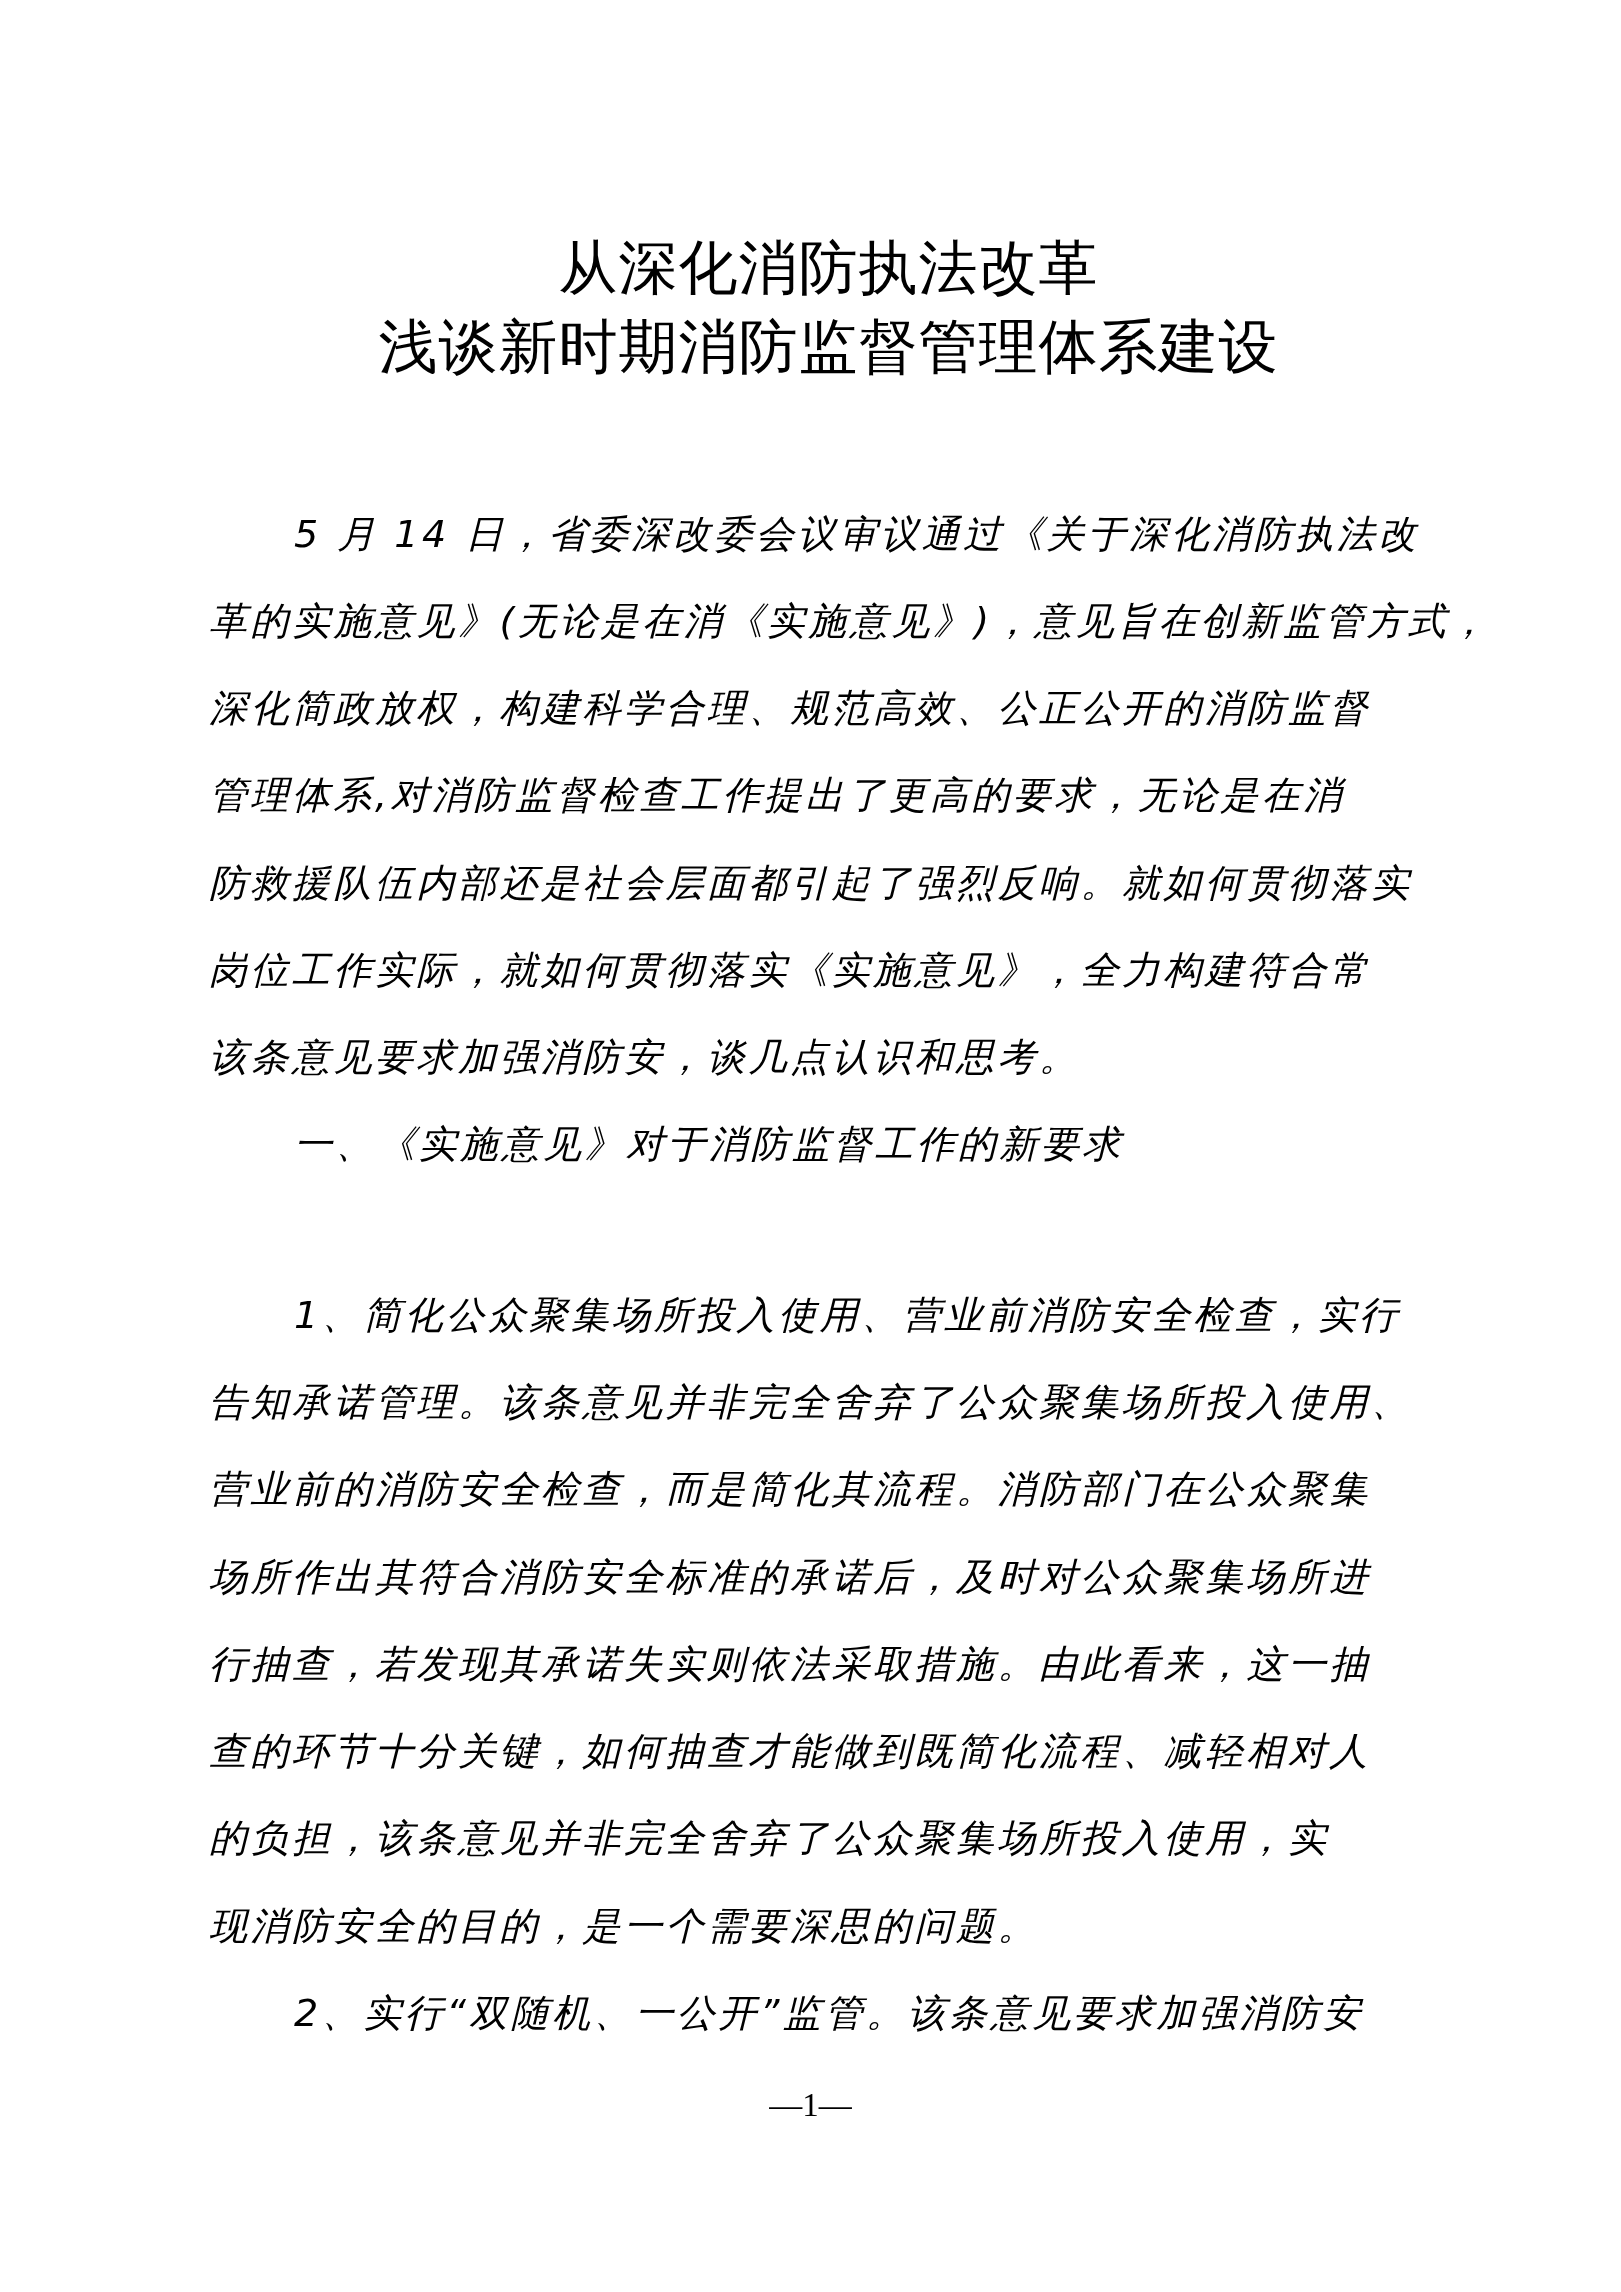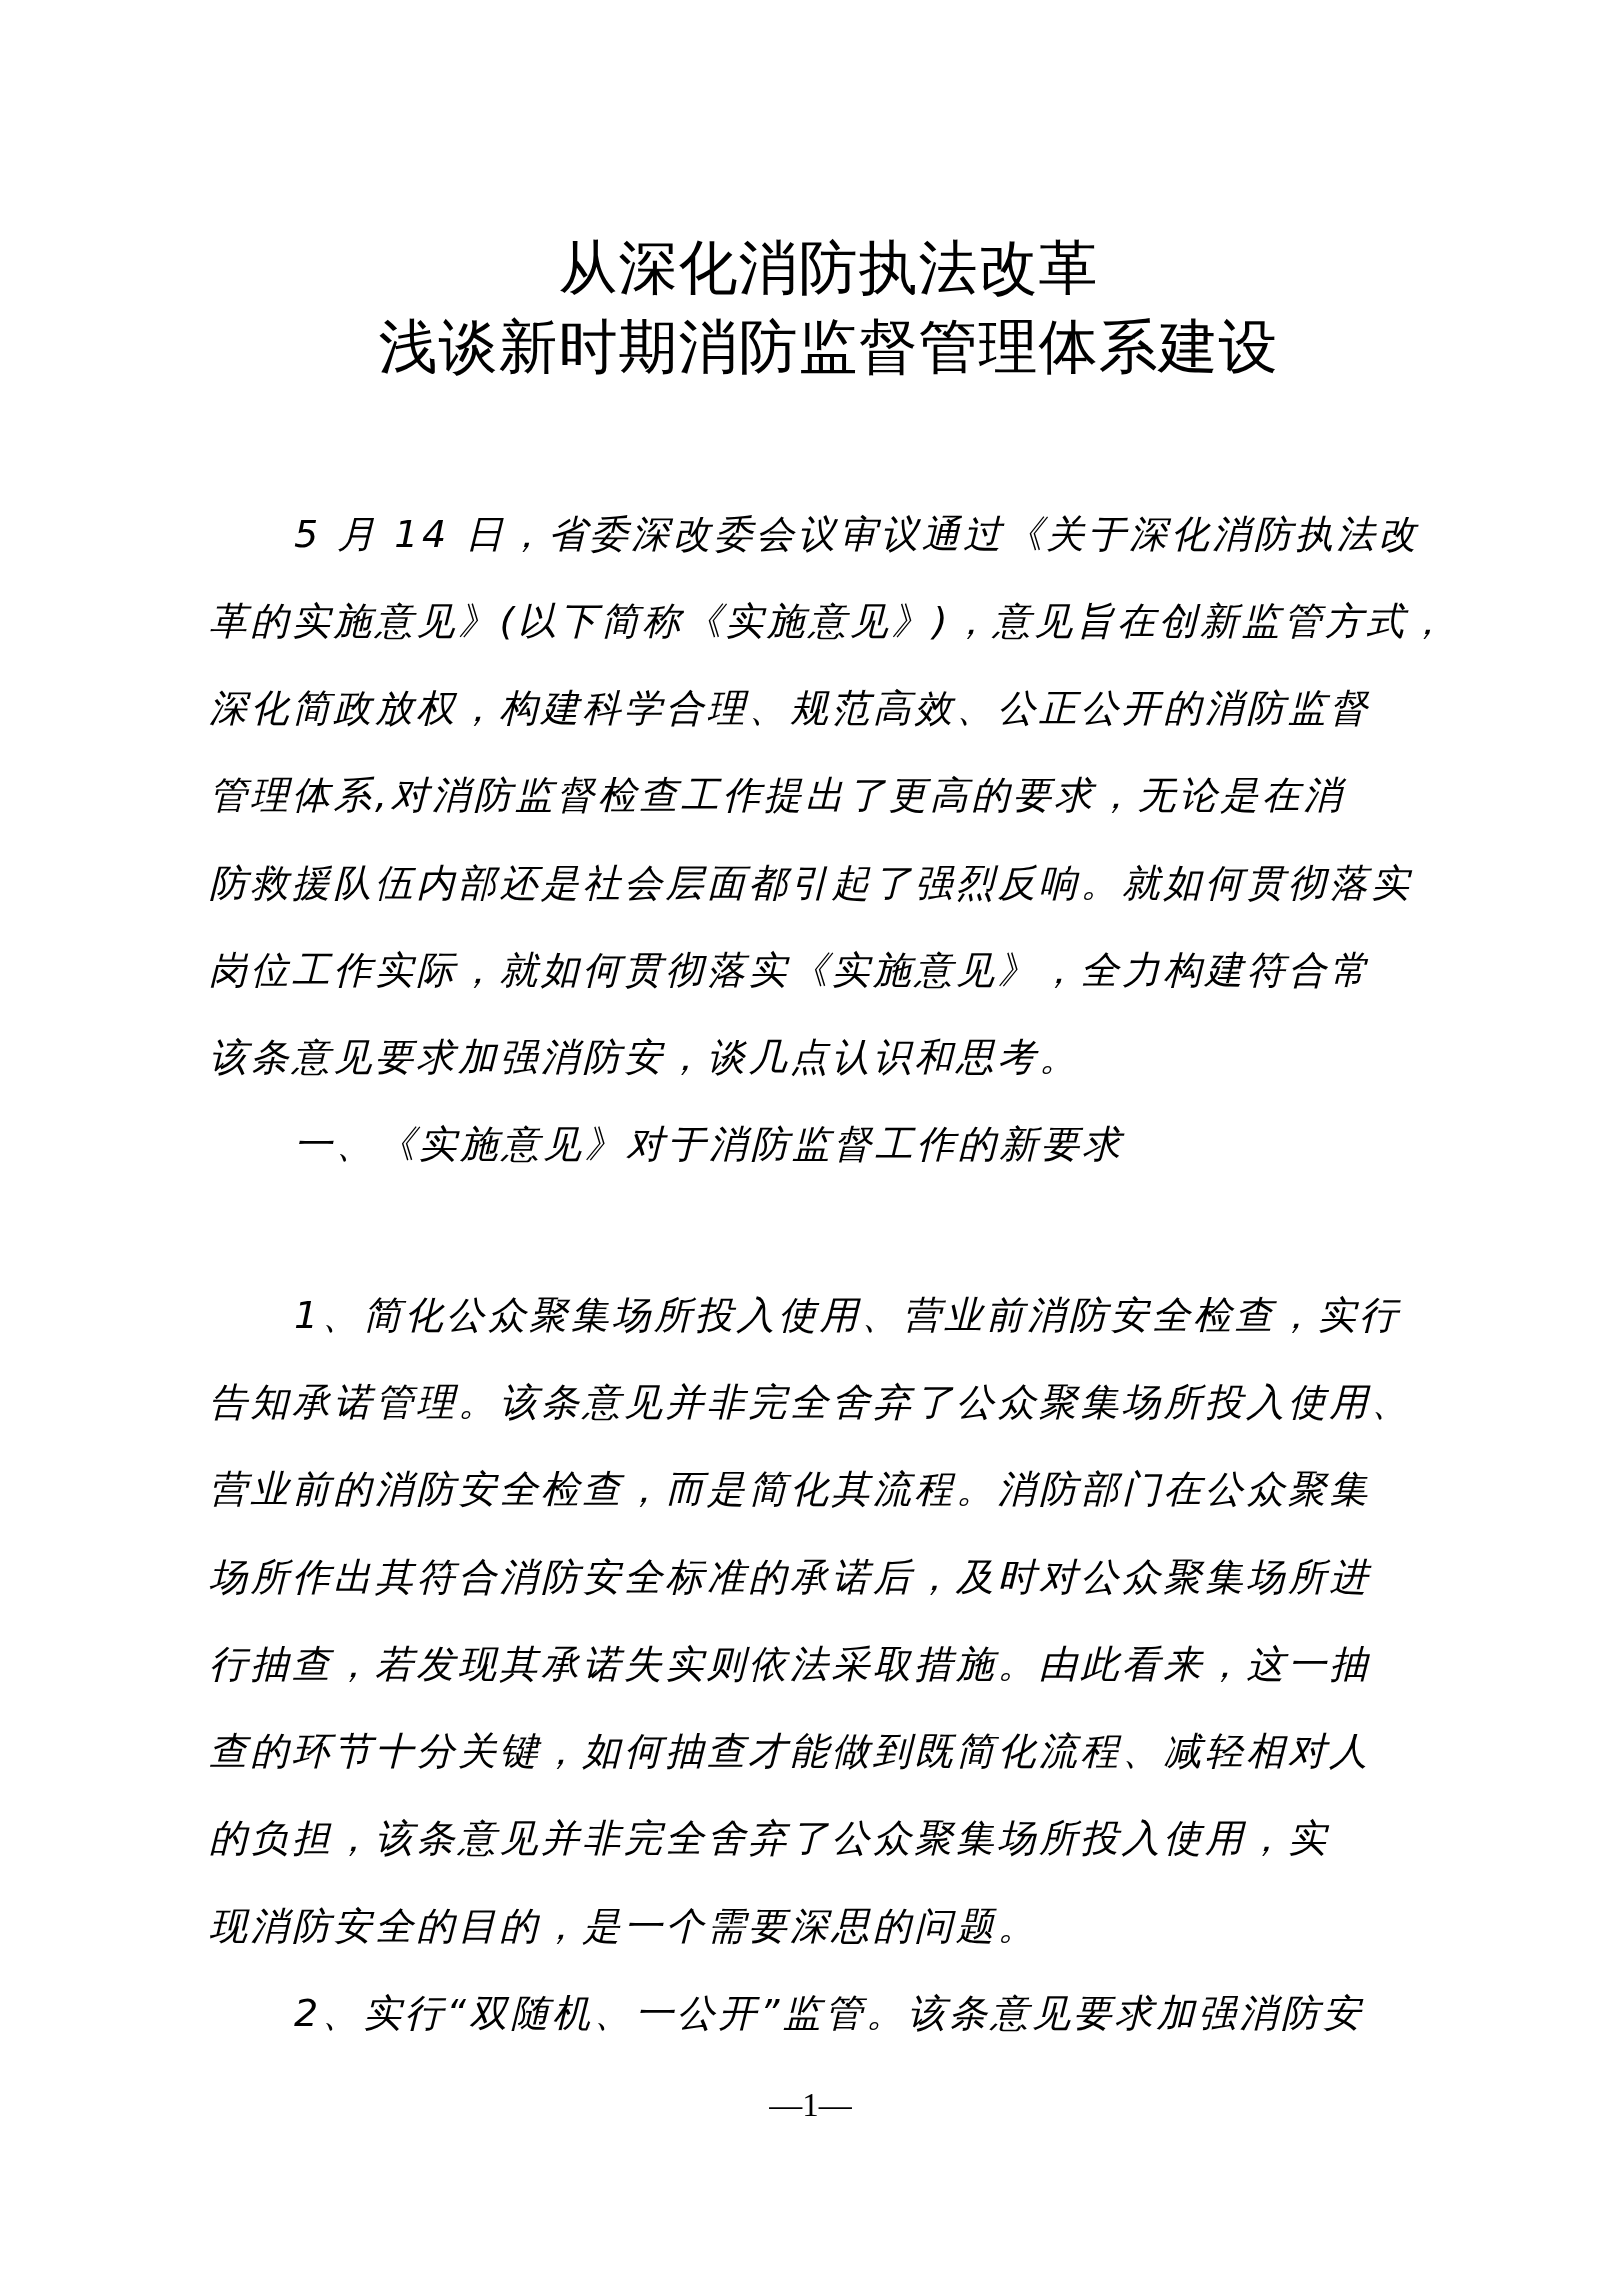--- a/index.html
+++ b/index.html
@@ -18,21 +18,21 @@
 </head>
 <body>
 
 <div class="page">
 
   <div class="title-line" style="top:233px;">从深化消防执法改革</div>
   <div class="title-line" style="top:312px;">浅谈新时期消防监督管理体系建设</div>
 
   <div>
     <div class="line indent" style="top:505px;">5 月 14 日，省委深改委会议审议通过《关于深化消防执法改</div>
-    <div class="line" style="top:592px;">革的实施意见》(以下简称《实施意见》)，意见旨在创新监管方式，</div>
+    <div class="line" style="top:592px;">革的实施意见》(无论是在消《实施意见》)，意见旨在创新监管方式，</div>
     <div class="line" style="top:679px;">深化简政放权，构建科学合理、规范高效、公正公开的消防监督</div>
     <div class="line" style="top:766px;">管理体系,对消防监督检查工作提出了更高的要求，无论是在消</div>
     <div class="line" style="top:854px;">防救援队伍内部还是社会层面都引起了强烈反响。就如何贯彻落实</div>
     <div class="line" style="top:941px;">岗位工作实际，就如何贯彻落实《实施意见》，全力构建符合常</div>
     <div class="line" style="top:1028px;">该条意见要求加强消防安，谈几点认识和思考。</div>
   </div>
 
   <div class="line indent" style="top:1115px;">一、《实施意见》对于消防监督工作的新要求</div>
 
   <div>

